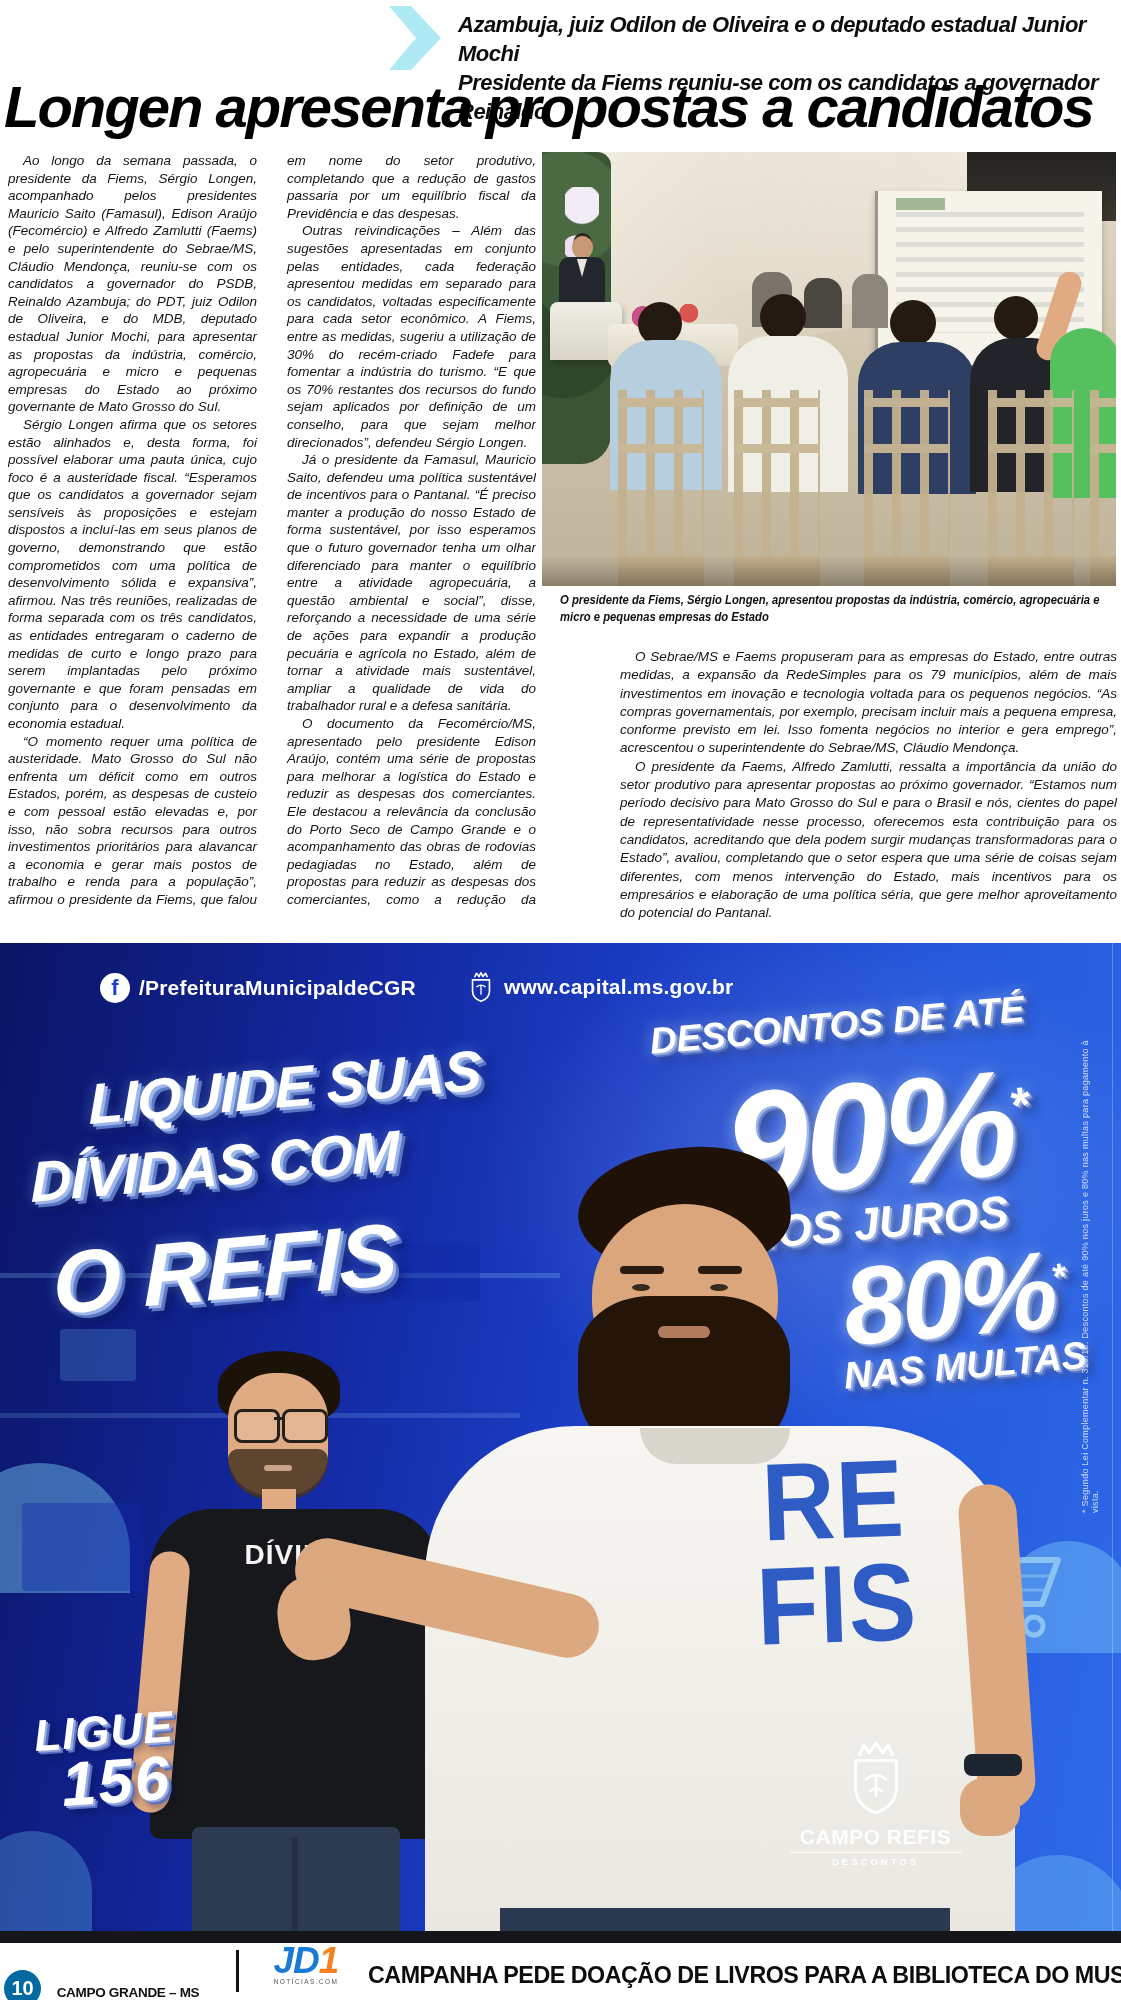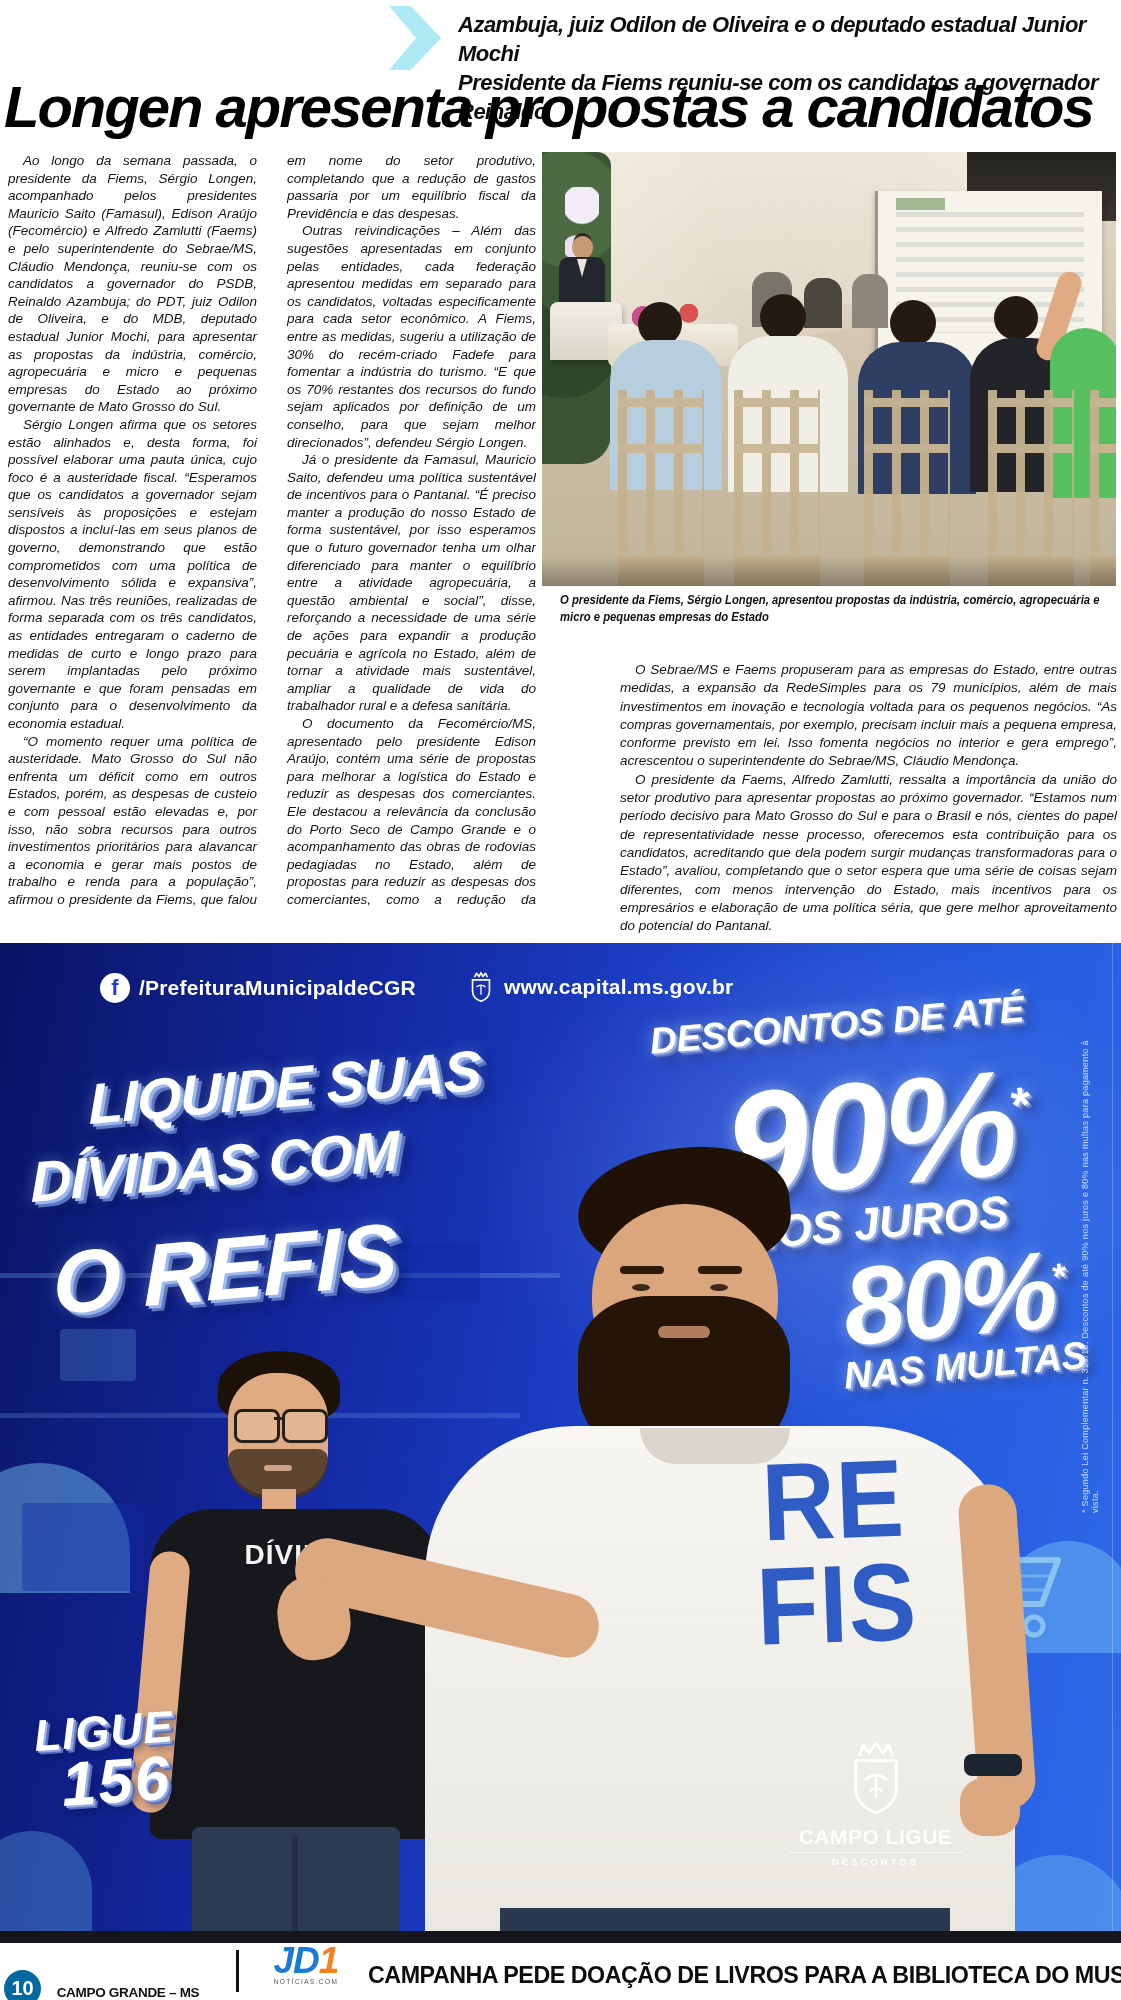--- a/index.html
+++ b/index.html
@@ -13,21 +13,21 @@
   
   .headline{position:absolute;left:4px;top:74px;width:1114px;margin:0;font-size:58px;line-height:66px;
            font-weight:900;font-style:italic;letter-spacing:-2px;color:#000;white-space:nowrap;}
   
   .cols{position:absolute;left:8px;top:152px;width:528px;height:766px;column-count:2;column-gap:30px;
         column-fill:auto;font-size:13.5px;line-height:17.6px;font-style:italic;text-align:justify;
         color:#141414;overflow:hidden;}
   .cols p,.widecol p{margin:0;text-indent:15px;}
   .cols b{font-weight:normal;}
   .widecol{position:absolute;left:620px;top:648px;width:497px;font-size:13.5px;line-height:18.3px;
-        font-style:italic;text-align:justify;color:#141414;margin-top:13px;}
+        font-style:italic;text-align:justify;color:#141414;}
   .caption{position:absolute;left:560px;top:592px;width:620px;font-size:12.5px;line-height:17px;
         font-weight:bold;font-style:italic;color:#111;transform:scaleX(.9);transform-origin:left top;}
   
   .photo{position:absolute;left:542px;top:152px;width:574px;height:434px;overflow:hidden;
         background:linear-gradient(180deg,#e3dbca 0%,#d8cdb8 32%,#ccc0a8 58%,#bfb39a 100%);}
   .ph{position:absolute;}
   .chair{position:absolute;bottom:0;width:86px;height:196px;
      background-image:
        linear-gradient(#c9b795,#c9b795),
        linear-gradient(#c9b795,#c9b795),
@@ -253,21 +253,21 @@
       <div class="l1">LIGUE</div>
       <div class="l2">156</div>
     </div>
 
     <div class="cg-logo">
       <svg width="62" height="76" viewBox="0 0 64 78">
         <path d="M15 15 L19 4 L25 12 L32 2 L39 12 L45 4 L49 15" fill="none" stroke="#fff" stroke-width="3" stroke-linejoin="round"></path>
         <path d="M11 20 H53 V48 Q53 66 32 74 Q11 66 11 48 Z" fill="none" stroke="#fff" stroke-width="3"></path>
         <path d="M21 40 Q32 30 43 40 M32 36 V58 M25 52 Q32 45 39 52" fill="none" stroke="#fff" stroke-width="2.5"></path>
       </svg>
-      <div class="cg-city">CAMPO LIGUE</div>
+      <div class="cg-city">CAMPO REFIS</div>
       <div class="cg-line"></div>
       <div class="cg-sub">DESCONTOS</div>
     </div>
 
     <div class="disclaimer">* Segundo Lei Complementar n. 329/18. Descontos de até 90% nos juros e 80% nas multas para pagamento à vista.</div>
 
     <div class="adbar"></div>
   </div>
 
   <div class="f-circle">10</div>

